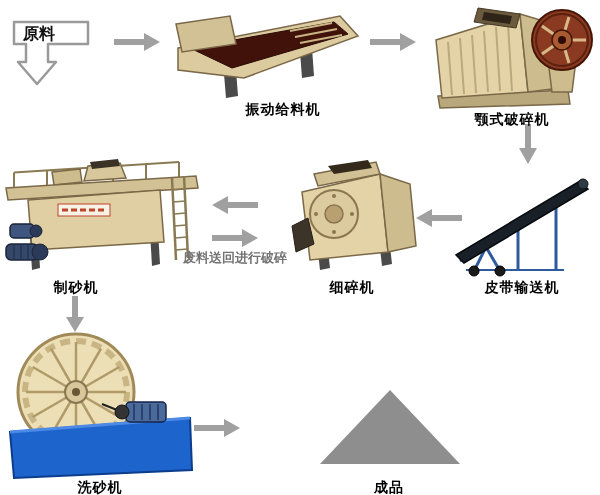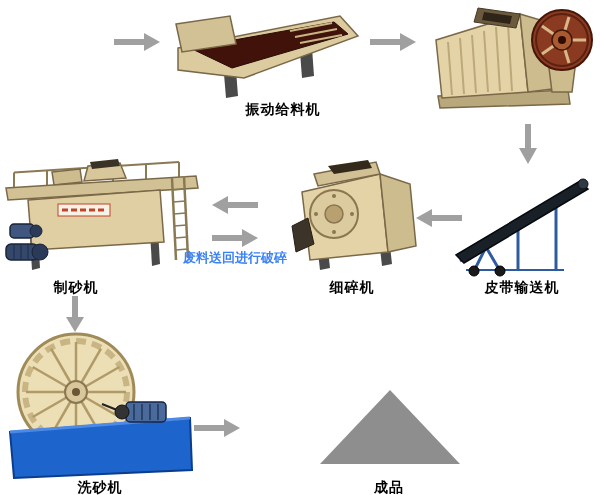--- a/index.html
+++ b/index.html
@@ -6,29 +6,35 @@
   html,body { background:#ffffff; }
   body { font-family:"Liberation Sans","DejaVu Sans",sans-serif; }
   .canvas { position:relative; width:600px; height:495px; background:#ffffff; overflow:hidden; }
   .abs { position:absolute; }
   .node-label {
     position:absolute; text-align:center; font-size:14px; font-weight:bold;
     color:#000; letter-spacing:1px; white-space:nowrap;
   }
   .edge-label {
     position:absolute; text-align:center; font-size:13px; font-weight:bold;
-    color:#3b82f6; white-space:nowrap;
+    color:#737373; white-space:nowrap;
   }
   svg { display:block; }
 </style>
 </head>
 <body>
 
 <div class="canvas">
 
+  <div class="abs" style="left:8px; top:8px;">
+    <svg width="92" height="82" viewBox="0 0 92 82">
+      <polygon points="6,14 80,14 80,36 40,36 40,54 48,54 29,76 10,54 18,54 18,36 6,36" fill="#ffffff" stroke="#9a9a9a" stroke-width="2.5" stroke-linejoin="round"></polygon>
+      <text x="15" y="31" font-size="16" font-weight="bold" fill="#111111">原料</text>
+    </svg>
+  </div>
 
   <div class="abs" style="left:172px; top:4px;">
     <svg width="192" height="96" viewBox="0 0 192 96">
       <polygon points="52,70 64,66 66,92 54,94" fill="#4a4a4a"></polygon>
       <polygon points="128,48 140,44 142,72 130,74" fill="#4a4a4a"></polygon>
       <polygon points="6,44 168,12 186,32 72,74 6,66" fill="#dccb9e" stroke="#7a6848" stroke-width="1.5"></polygon>
       <polygon points="18,44 162,18 176,30 60,64" fill="#40120a" stroke="#280a05" stroke-width="1"></polygon>
       <line x1="118" y1="27" x2="160" y2="19" stroke="#c9b584" stroke-width="2"></line>
       <line x1="123" y1="33" x2="165" y2="25" stroke="#c9b584" stroke-width="2"></line>
       <line x1="128" y1="39" x2="170" y2="31" stroke="#c9b584" stroke-width="2"></line>
@@ -228,20 +234,21 @@
 
   <div class="abs" style="left:192px; top:417px;">
     <svg width="50" height="22" viewBox="0 0 50 22">
       <line x1="2" y1="11" x2="33" y2="11" stroke="#a0a0a0" stroke-width="6"></line>
       <polygon points="32,2 48,11 32,20" fill="#a0a0a0"></polygon>
     </svg>
   </div>
 
   <div class="node-label" style="left:193px; top:101px; width:180px;">振动给料机</div>
 
+  <div class="node-label" style="left:432px; top:111px; width:160px;">颚式破碎机</div>
 
   <div class="node-label" style="left:442px; top:279px; width:160px;">皮带输送机</div>
 
   <div class="node-label" style="left:16px; top:279px; width:120px;">制砂机</div>
 
   <div class="node-label" style="left:292px; top:279px; width:120px;">细碎机</div>
 
   <div class="edge-label" style="left:150px; top:249px; width:170px;">废料送回进行破碎</div>
 
   <div class="node-label" style="left:40px; top:479px; width:120px;">洗砂机</div>

